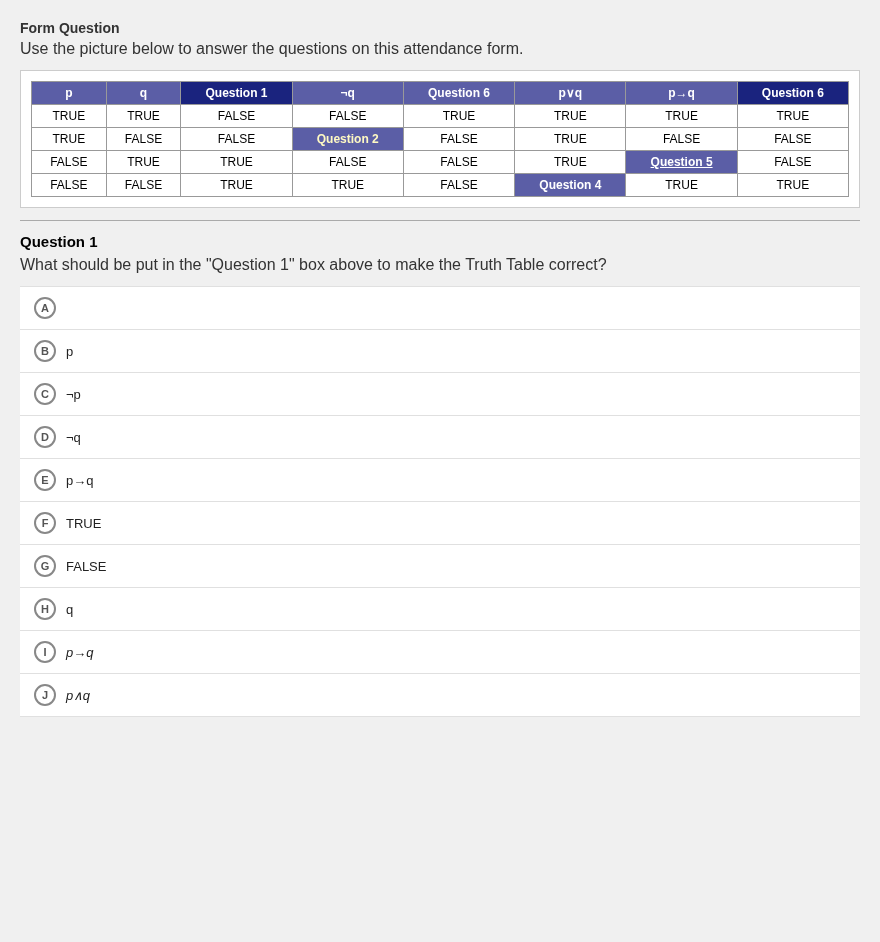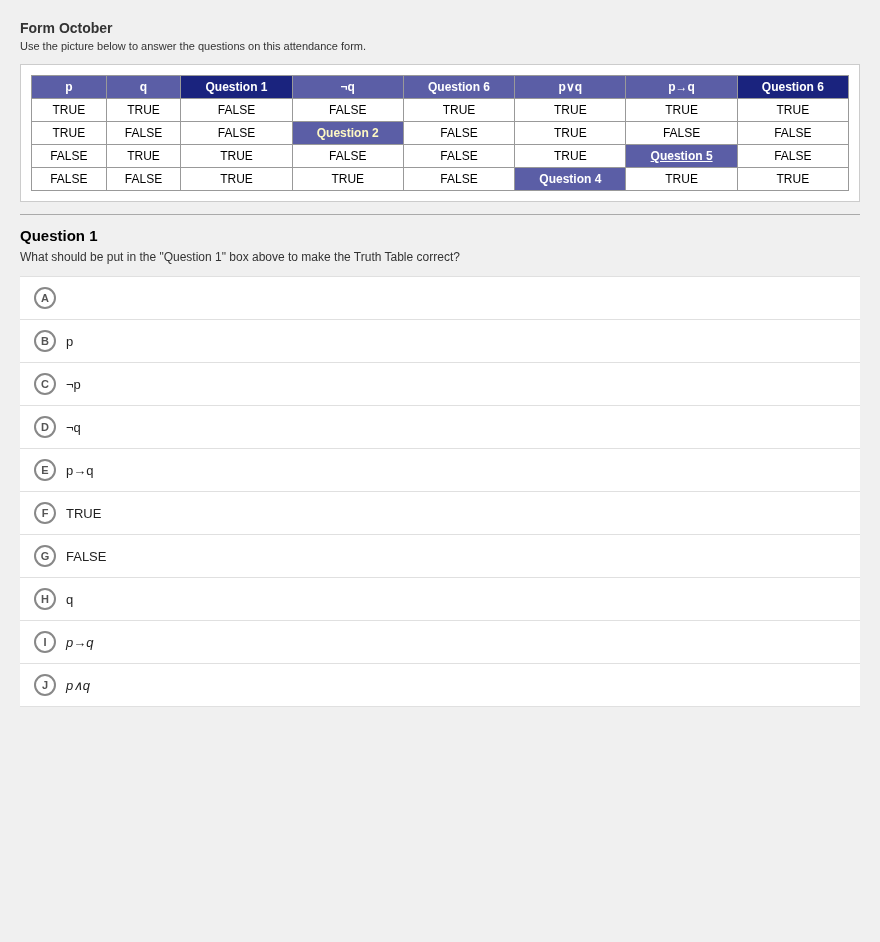--- a/index.html
+++ b/index.html
@@ -10,21 +10,21 @@
       font-size: 13px;
       color: #000;
     }
     .page-title {
       font-size: 14px;
       font-weight: bold;
       margin-bottom: 4px;
       color: #333;
     }
     .subtitle {
-      font-size: 11px;
+      font-size: 16px;
       margin-bottom: 12px;
       color: #333;
     }
     
     .truth-table-wrapper {
       background: white;
       padding: 10px;
       border: 1px solid #ccc;
       margin-bottom: 8px;
     }
@@ -75,21 +75,21 @@
       border-top: 1px solid #aaa;
       margin: 12px 0;
     }
     .section-title {
       font-size: 15px;
       font-weight: bold;
       margin-bottom: 6px;
       color: #000;
     }
     .question-prompt {
-      font-size: 12px;
+      font-size: 16px;
       margin-bottom: 12px;
       color: #333;
     }
     
     .options-list {
       display: flex;
       flex-direction: column;
       gap: 0;
     }
     .option-row {
@@ -122,21 +122,21 @@
       font-size: 13px;
       color: #222;
     }
     .option-label.italic {
       font-style: italic;
     }
   </style>
 </head>
 <body>
 
-<div class="page-title">Form October</div>
+<div class="page-title">Form Question</div>
 <div class="subtitle">Use the picture below to answer the questions on this attendance form.</div>
 
 <div class="truth-table-wrapper">
   <table class="truth-table">
     <thead>
       <tr>
         <th>p</th>
         <th>q</th>
         <th class="highlight-dark">Question 1</th>
         <th>¬q</th>

